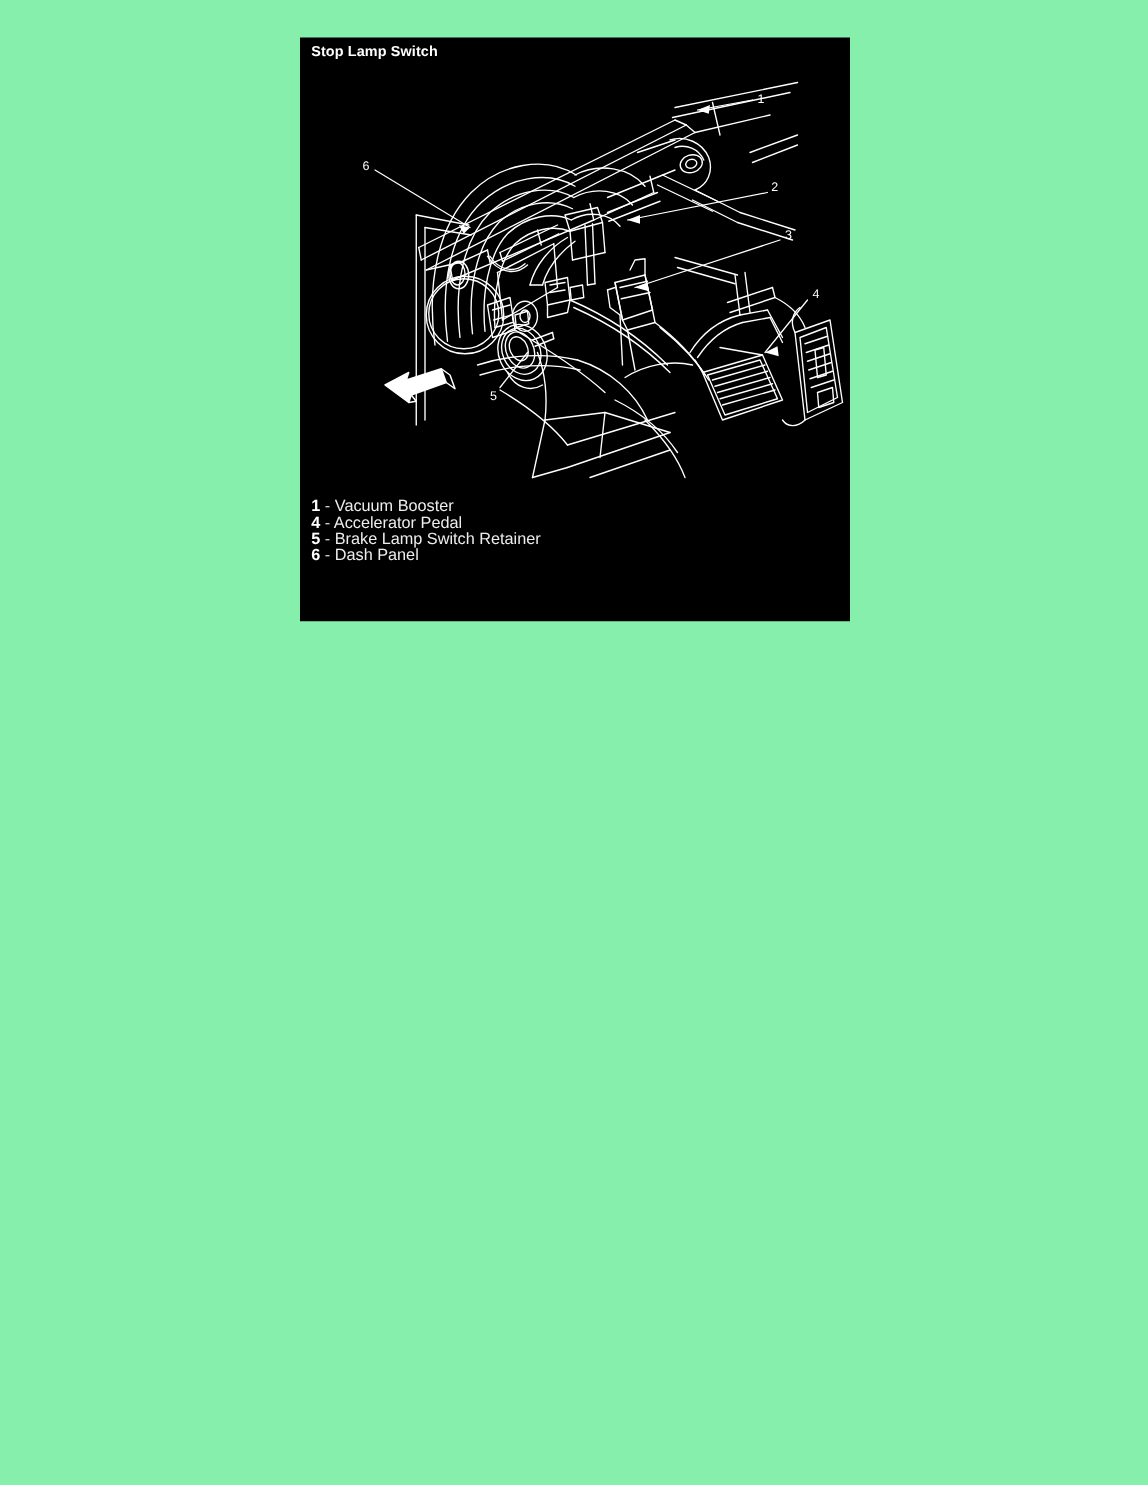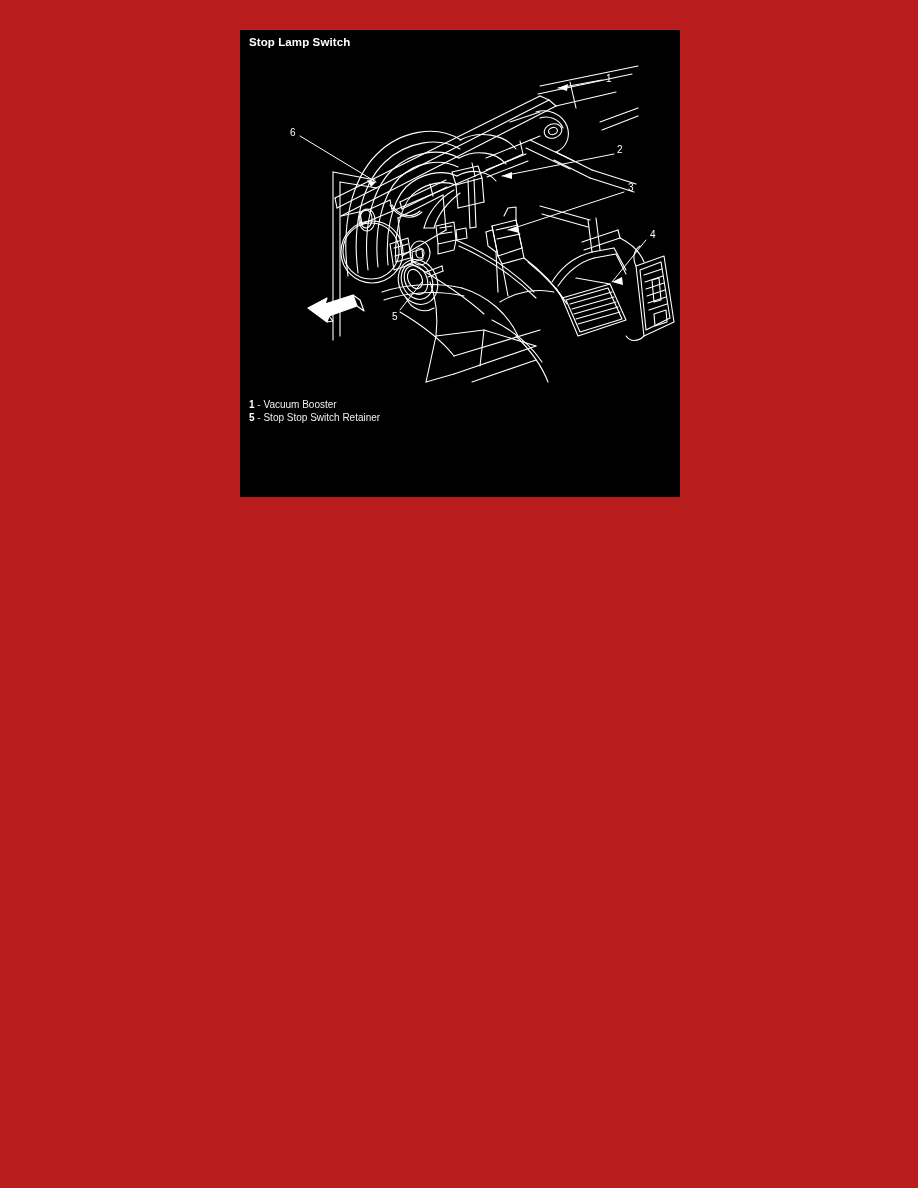--- a/index.html
+++ b/index.html
@@ -8,21 +8,21 @@
     background: #ffffff;
     width: 918px;
     height: 1188px;
     font-family: "Liberation Sans", sans-serif;
     -webkit-font-smoothing: antialiased;
   }
   #page {
     position: relative;
     width: 918px;
     height: 1188px;
-    background: #b91c1c;
+    background: #86efac;
     overflow: hidden;
   }
   #figure-panel {
     position: absolute;
     left: 240px;
     top: 30px;
     width: 440px;
     height: 467px;
     background: #000000;
     overflow: hidden;
@@ -47,21 +47,21 @@
     pointer-events: none;
   }
   #legend {
     position: absolute;
     left: 9px;
     top: 368px;
     width: 420px;
   }
   .legend-row {
     color: #f2f2f2;
-    font-size: 10px;
+    font-size: 13px;
     line-height: 13.1px;
     white-space: nowrap;
     height: 13.1px;
   }
   .legend-num {
     font-weight: bold;
     color: #ffffff;
   }
   .legend-dash {
     color: #d8d8d8;
@@ -312,18 +312,24 @@
         <text x="152" y="290">5</text>
         <text x="50" y="106">6</text>
       </g>
     </svg>
 
     <div id="legend">
       <div class="legend-row">
         <span class="legend-num">1</span><span class="legend-dash" style="white-space: pre;"> - </span><span class="legend-label">Vacuum Booster</span>
       </div>
       <div class="legend-row">
-        <span class="legend-num">5</span><span class="legend-dash" style="white-space: pre;"> - </span><span class="legend-label">Stop Stop Switch Retainer</span>
+        <span class="legend-num">4</span><span class="legend-dash" style="white-space: pre;"> - </span><span class="legend-label">Accelerator Pedal</span>
+      </div>
+      <div class="legend-row">
+        <span class="legend-num">5</span><span class="legend-dash" style="white-space: pre;"> - </span><span class="legend-label">Brake Lamp Switch Retainer</span>
+      </div>
+      <div class="legend-row">
+        <span class="legend-num">6</span><span class="legend-dash" style="white-space: pre;"> - </span><span class="legend-label">Dash Panel</span>
       </div>
     </div>
 
   </div>
 </div>
 
 </body></html>

